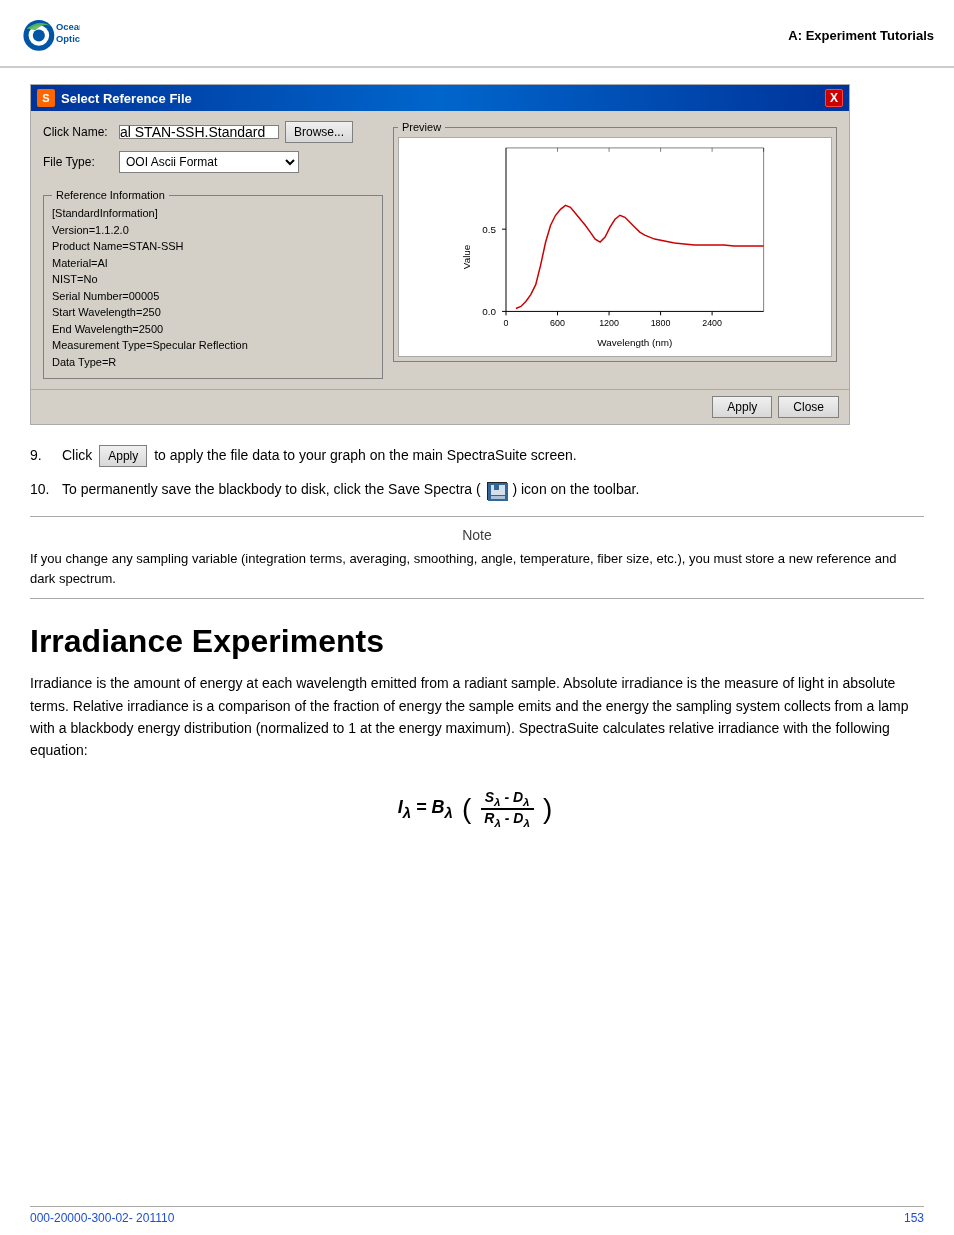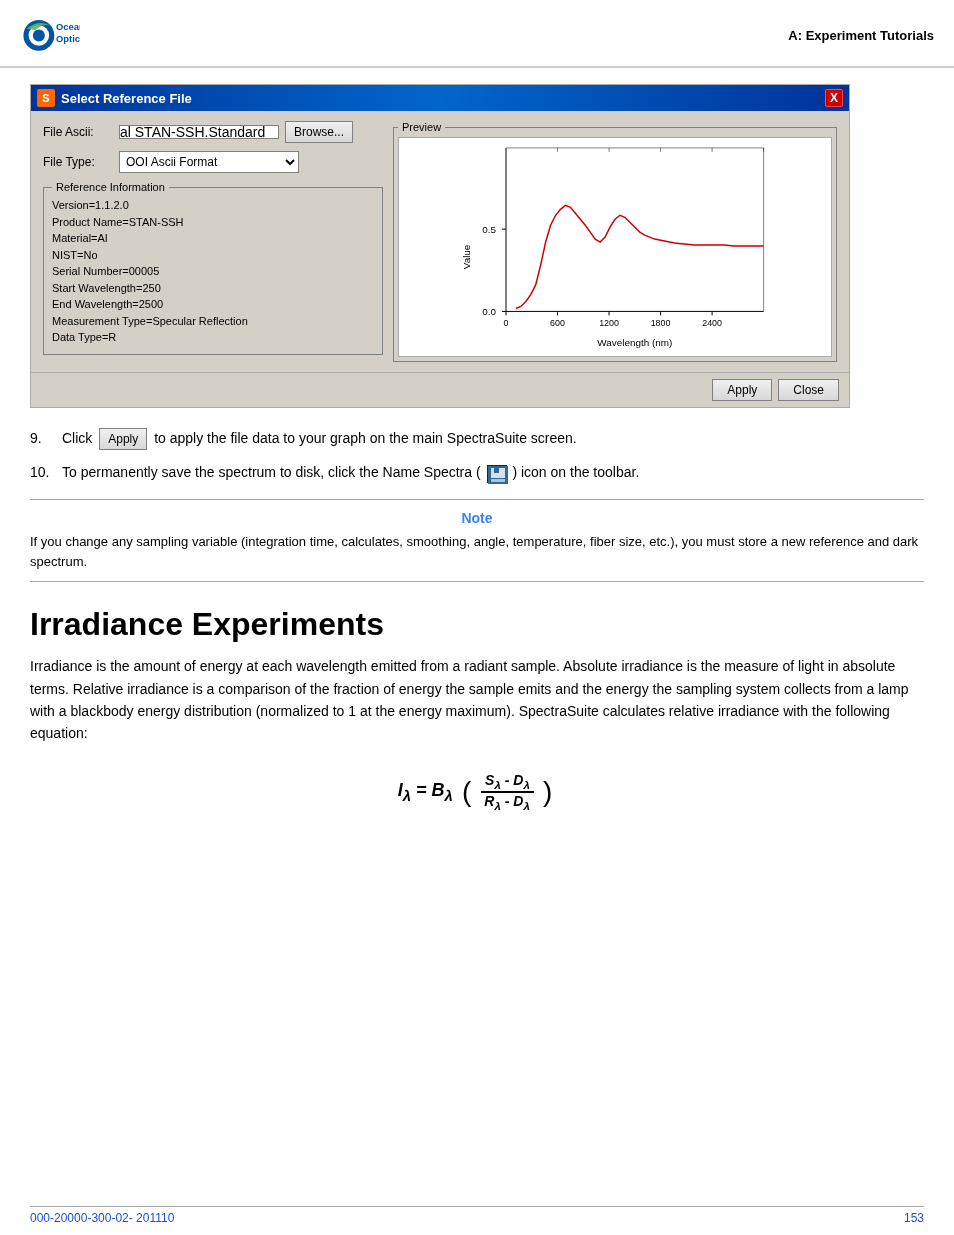--- a/index.html
+++ b/index.html
@@ -215,22 +215,22 @@
 
     
     .note-box {
       border-top: 1px solid #aaa;
       border-bottom: 1px solid #aaa;
       padding: 10px 0;
       margin-bottom: 24px;
     }
     .note-title {
       text-align: center;
-      font-weight: bold;
-      color: #3b82f6;
+      font-weight: normal;
+      color: #404040;
       font-size: 14px;
       margin-bottom: 6px;
     }
     .note-content {
       font-size: 13px;
       line-height: 1.5;
     }
 
     
     .section-heading {
@@ -276,20 +276,21 @@
       width: 100%;
       height: 100%;
     }
 
     
     fieldset.ref-box {
       border: 1px solid #808080;
       padding: 4px 8px 8px 8px;
       background: #d4d0c8;
       font-size: 11px;
+      margin-top: 8px;
     }
     fieldset.ref-box legend {
       font-size: 11px;
       font-weight: normal;
       padding: 0 4px;
     }
     fieldset.preview-box {
       border: 1px solid #808080;
       padding: 4px 4px 4px 4px;
       background: #d4d0c8;
@@ -331,35 +332,36 @@
         <span>Select Reference File</span>
       </div>
       <div class="dialog-close-btn">X</div>
     </div>
 
     <div class="dialog-body">
 
       <div class="dialog-left">
 
         <div class="form-row">
-          <span class="form-label">File Ascii:</span>
+          <span class="form-label">Click Name:</span>
           <input type="text" class="form-input form-input-filename" value="al STAN-SSH.Standard" readonly="" style="">
           <button class="browse-btn">Browse...</button>
         </div>
 
         <div class="form-row">
           <span class="form-label">File Type:</span>
           <select class="select-input">
             <option>OOI Ascii Format</option>
           </select>
         </div>
 
         <fieldset class="ref-box">
           <legend>Reference Information</legend>
           <div class="ref-info-content">
+            <div>[StandardInformation]</div>
             <div>Version=1.1.2.0</div>
             <div>Product Name=STAN-SSH</div>
             <div>Material=Al</div>
             <div>NIST=No</div>
             <div>Serial Number=00005</div>
             <div>Start Wavelength=250</div>
             <div>End Wavelength=2500</div>
             <div>Measurement Type=Specular Reflection</div>
             <div>Data Type=R</div>
           </div>
@@ -473,48 +475,48 @@
       <div class="step-content">
         <span>Click </span>
         <span class="inline-btn">Apply</span>
         <span> to apply the file data to your graph on the main SpectraSuite screen.</span>
       </div>
     </div>
 
     <div class="step-item">
       <span class="step-number">10.</span>
       <div class="step-content">
-        <span>To permanently save the spectrum to disk, click the Name Spectra (</span>
+        <span>To permanently save the blackbody to disk, click the Save Spectra (</span>
         
         <span style="display:inline-block; width:20px; height:18px; background:#336699; vertical-align:middle; margin:0 2px; border:1px solid #222; position:relative;">
           <svg viewBox="0 0 20 18" width="20" height="18" xmlns="http://www.w3.org/2000/svg">
             <rect x="0" y="0" width="20" height="18" fill="#336699"></rect>
             <rect x="3" y="2" width="14" height="10" fill="#fff" opacity="0.8"></rect>
             <rect x="3" y="13" width="14" height="3" fill="#fff" opacity="0.6"></rect>
             <rect x="6" y="2" width="5" height="5" fill="#336699"></rect>
           </svg>
         </span>
         <span>) icon on the toolbar.</span>
       </div>
     </div>
   </div>
 
   <div class="note-box">
     <div class="note-title">Note</div>
-    <div class="note-content">If you change any sampling variable (integration time, calculates, smoothing, angle, temperature, fiber size, etc.), you must store a new reference and dark spectrum.</div>
+    <div class="note-content">If you change any sampling variable (integration terms, averaging, smoothing, angle, temperature, fiber size, etc.), you must store a new reference and dark spectrum.</div>
   </div>
 
   <h1 class="section-heading">Irradiance Experiments</h1>
 
   <p class="body-para">Irradiance is the amount of energy at each wavelength emitted from a radiant sample. Absolute irradiance is the measure of light in absolute terms. Relative irradiance is a comparison of the fraction of energy the sample emits and the energy the sampling system collects from a lamp with a blackbody energy distribution (normalized to 1 at the energy maximum). SpectraSuite calculates relative irradiance with the following equation:</p>
 
   <div class="equation-area">
     <span style="font-style:italic; font-weight:bold;">I<sub>λ</sub> = B<sub>λ</sub></span>
     <span style="font-size:28px; font-weight:normal; font-style:normal; vertical-align:middle; margin:0 4px;">(</span>
-    <span style="display:inline-flex; flex-direction:column; align-items:flex-end; vertical-align:middle; font-style:italic;">
+    <span style="display:inline-flex; flex-direction:column; align-items:center; vertical-align:middle; font-style:italic;">
       <span style="border-bottom:2px solid #000; padding:0 4px; font-size:14px; font-weight:bold;">S<sub>λ</sub> - D<sub>λ</sub></span>
       <span style="padding:0 4px; font-size:14px; font-weight:bold;">R<sub>λ</sub> - D<sub>λ</sub></span>
     </span>
     <span style="font-size:28px; font-weight:normal; font-style:normal; vertical-align:middle; margin:0 4px;">)</span>
   </div>
 
 </div>
 
 <div class="page-footer">
   <span>000-20000-300-02-  201110</span>

